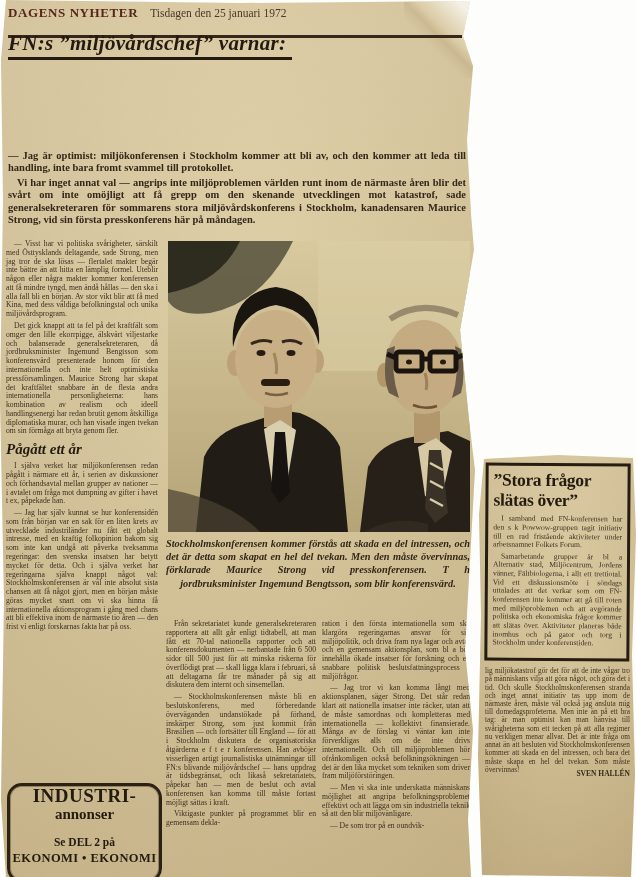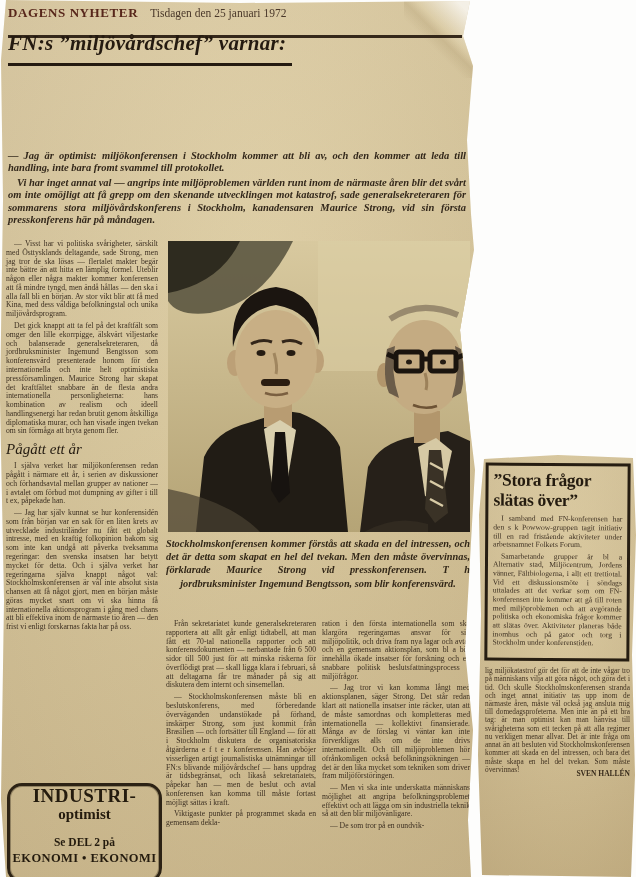--- a/index.html
+++ b/index.html
@@ -21,35 +21,35 @@
   .paper-shade{position:absolute;inset:0;pointer-events:none;
     background:radial-gradient(ellipse at 55% 35%,rgba(130,95,40,0.04),rgba(95,65,25,0.16));}
   .crease{position:absolute;right:4px;top:0;width:70px;height:78px;pointer-events:none;
     background:linear-gradient(225deg,rgba(255,255,255,0.75) 12%,rgba(236,224,190,0.25) 40%,rgba(120,95,50,0.12) 48%,rgba(0,0,0,0) 60%);}
   .masthead{position:absolute;left:8px;top:3px;width:454px;
     border-bottom:3px solid #35281a;padding-bottom:14px;white-space:nowrap;}
   .masthead .paper-name{font-weight:bold;font-size:13px;letter-spacing:.6px;color:#58271b;}
   .masthead .date-line{font-size:11.5px;color:#4a382a;margin-left:8px;}
   .kicker{position:absolute;left:8px;top:31px;display:inline-block;
     font-weight:bold;font-style:italic;font-size:21px;letter-spacing:.3px;
-    color:#241a10;border-bottom:3px solid #241a10;padding:0 6px 7px 0;}
+    color:#241a10;border-bottom:3px solid #241a10;padding:0 6px 1px 0;}
   .headline{position:absolute;left:6px;top:53px;width:462px;
     font-weight:bold;font-size:40px;line-height:1.15;letter-spacing:-.5px;color:#241c12;}
   .lead{position:absolute;left:8px;top:150px;width:458px;
-    font-weight:bold;font-size:10.5px;line-height:1.18;text-align:justify;color:#33281b;font-style:italic;}
+    font-weight:bold;font-size:10.5px;line-height:1.18;text-align:justify;color:#33281b;}
   .lead p{margin:0 0 2px;}
   .lead p.ind{text-indent:9px;}
   
   .col{position:absolute;top:240px;}
   .col1{left:6px;width:152px;}
   .col2{left:166px;top:620px;width:150px;}
   .col3{left:322px;top:620px;width:148px;}
   .body{font-size:7.7px;line-height:1.14;text-align:justify;color:#3c2f21;margin:0 0 3px;}
   .body.ind{text-indent:8px;}
-  .subhead{font-weight:normal;font-style:italic;font-size:15px;color:#241b10;margin:5px 0 4px;}
+  .subhead{font-weight:bold;font-style:italic;font-size:15px;color:#241b10;margin:5px 0 4px;}
   
   .photo{position:absolute;left:168px;top:241px;width:302px;height:291px;}
   .photo svg{display:block;}
   .caption{position:absolute;left:166px;top:537px;width:304px;
     font-weight:bold;font-style:italic;font-size:10.3px;line-height:1.28;
     text-align:justify;text-align-last:center;color:#322718;}
   
   .industri{position:absolute;left:7px;top:783px;width:155px;height:100px;
     border:3px solid #2c2214;border-radius:15px;text-align:center;color:#241b0e;
     box-shadow:inset 0 0 0 1px rgba(44,34,20,.35);box-sizing:border-box;}
@@ -93,21 +93,21 @@
 
     <div class="lead">
       <p>— Jag är optimist: miljökonferensen i Stockholm kommer att bli av, och den kommer att leda till handling, inte bara fromt svammel till protokollet.</p>
       <p class="ind">Vi har inget annat val — angrips inte miljöproblemen världen runt inom de närmaste åren blir det svårt om inte omöjligt att få grepp om den skenande utvecklingen mot katastrof, sade generalsekreteraren för sommarens stora miljövårdskonferens i Stockholm, kanadensaren Maurice Strong, vid sin första presskonferens här på måndagen.</p>
     </div>
 
     <div class="col col1">
       <p class="body ind">— Visst har vi politiska svårigheter, särskilt med Östtysklands deltagande, sade Strong, men jag tror de ska lösas — flertalet makter begär inte bättre än att hitta en lämplig formel. Uteblir någon eller några makter kommer konferensen att få mindre tyngd, men ändå hållas — den ska i alla fall bli en början. Av stor vikt blir att få med Kina, med dess väldiga befolkningstal och unika miljövårdsprogram.</p>
       <p class="body ind">Det gick knappt att ta fel på det kraftfält som omger den lille ekorrpigge, älskvärt viljestarke och balanserade generalsekreteraren, då jordbruksminister Ingemund Bengtsson som konferensvärd presenterade honom för den internationella och inte helt optimistiska pressförsamlingen. Maurice Strong har skapat det kraftfältet snabbare än de flesta andra internationella personligheterna: hans kombination av realism och ideell handlingsenergi har redan brutit genom åtskilliga diplomatiska murar, och han visade ingen tvekan om sin förmåga att bryta genom fler.</p>
       <h3 class="subhead">Pågått ett år</h3>
-      <p class="body ind">I själva verket har miljökonferensen redan pågått i närmare ett år, i serien av diskussioner och förhandsavtal mellan grupper av nationer — i avtalet om förbud mot dumpning av gifter i till t ex, påpekade han.</p>
+      <p class="body ind">I själva verket har miljökonferensen redan pågått i närmare ett år, i serien av diskussioner och förhandsavtal mellan grupper av nationer — i avtalet om fråga mot dumpning av gifter i havet t ex, påpekade han.</p>
       <p class="body ind">— Jag har själv kunnat se hur konferensidén som från början var en sak för en liten krets av utvecklade industriländer nu fått ett globalt intresse, med en kraftig folkopinion bakom sig som inte kan undgå att påverka tveksamma regeringar: den svenska insatsen har betytt mycket för detta. Och i själva verket har regeringarna själva knappt något val: Stockholmskonferensen är väl inte absolut sista chansen att få något gjort, men en början måste göras mycket snart om vi ska hinna få internationella aktionsprogram i gång med chans att bli effektiva inom de närmaste tio åren — den frist vi enligt forskarnas fakta har på oss.</p>
     </div>
 
     <div class="photo">
       <svg width="302" height="291" viewBox="0 0 302 291" xmlns="http://www.w3.org/2000/svg">
         <defs>
           <linearGradient id="pbg" x1="0" y1="0" x2="0" y2="1">
             <stop offset="0" stop-color="#d8c99f"></stop>
             <stop offset="1" stop-color="#b5a476"></stop>
           </linearGradient>
@@ -161,33 +161,33 @@
         <path d="M0,291 L0,248 Q62,260 92,291 Z" fill="#4a4132" opacity="0.7"></path>
         <path d="M196,291 q32,-18 64,-8 l0,8 Z" fill="#3c3428" opacity="0.5"></path>
       </svg>
     </div>
 
     <div class="caption">Stockholmskonferensen kommer förstås att skada en del intressen, och det är detta som skapat en hel del tvekan. Men den måste övervinnas, förklarade Maurice Strong vid presskonferensen. T h jordbruksminister Ingemund Bengtsson, som blir konferensvärd.</div>
 
     <div class="col col2">
       <p class="body ind">Från sekretariatet kunde generalsekreteraren rapportera att allt går enligt tidtabell, att man fått ett 70-tal nationella rapporter och att konferensdokumenten — nerbantade från 6&nbsp;500 sidor till 500 just för att minska riskerna för överflödigt prat — skall ligga klara i februari, så att deltagarna får tre månader på sig att diskutera dem internt och sinsemellan.</p>
       <p class="body ind">— Stockholmskonferensen måste bli en beslutskonferens, med förberedande överväganden undanstökade på förhand, inskärper Strong, som just kommit från Brasilien — och fortsätter till England — för att i Stockholm diskutera de organisatoriska åtgärderna e f t e r konferensen. Han avböjer visserligen artigt journalistiska utnämningar till FN:s blivande miljövårdschef — hans uppdrag är tidsbegränsat, och likaså sekretariatets, påpekar han — men de beslut och avtal konferensen kan komma till måste fortast möjligt sättas i kraft.</p>
-      <p class="body ind">Viktigaste punkter på programmet skada en gemensam dekla-</p>
+      <p class="body ind">Viktigaste punkter på programmet blir en gemensam dekla-</p>
     </div>
 
     <div class="col col3">
       <p class="body">ration i den första internationella som ska klargöra regeringarnas ansvar för sin miljöpolitik, och driva fram nya lagar och avtal och en gemensam aktionsplan, som bl a bör innehålla ökade insatser för forskning och en snabbare politisk beslutsfattningsprocess i miljöfrågor.</p>
       <p class="body ind">— Jag tror vi kan komma långt med aktionsplanen, säger Strong. Det står redan klart att nationella insatser inte räcker, utan att de måste samordnas och kompletteras med internationella — kollektivt finansierade. Många av de förslag vi väntar kan inte förverkligas alls om de inte drivs internationellt. Och till miljöproblemen hör ofrånkomligen också befolkningsökningen — det är den lika mycket som tekniken som driver fram miljöförstöringen.</p>
       <p class="body ind">— Men vi ska inte underskatta människans möjlighet att angripa befolkningsproblemet effektivt och att lägga om sin industriella teknik så att den blir miljövänligare.</p>
       <p class="body ind">— De som tror på en oundvik-</p>
     </div>
 
     <div class="industri">
       <div class="l1">INDUSTRI-</div>
-      <div class="l2">optimist</div>
+      <div class="l2">annonser</div>
       <div class="l3">Se DEL 2 på</div>
       <div class="l4">EKONOMI • EKONOMI</div>
     </div>
   </div>
 
   <div class="clip-side">
     <div class="paper-shade"></div>
     <div class="side-box">
       <h2 class="side-headline">”Stora frågor slätas över”</h2>
       <p class="body ind">I samband med FN-konferensen har den s k Powwow-gruppen tagit initiativ till en rad fristående aktiviteter under arbetsnamnet Folkets Forum.</p>

